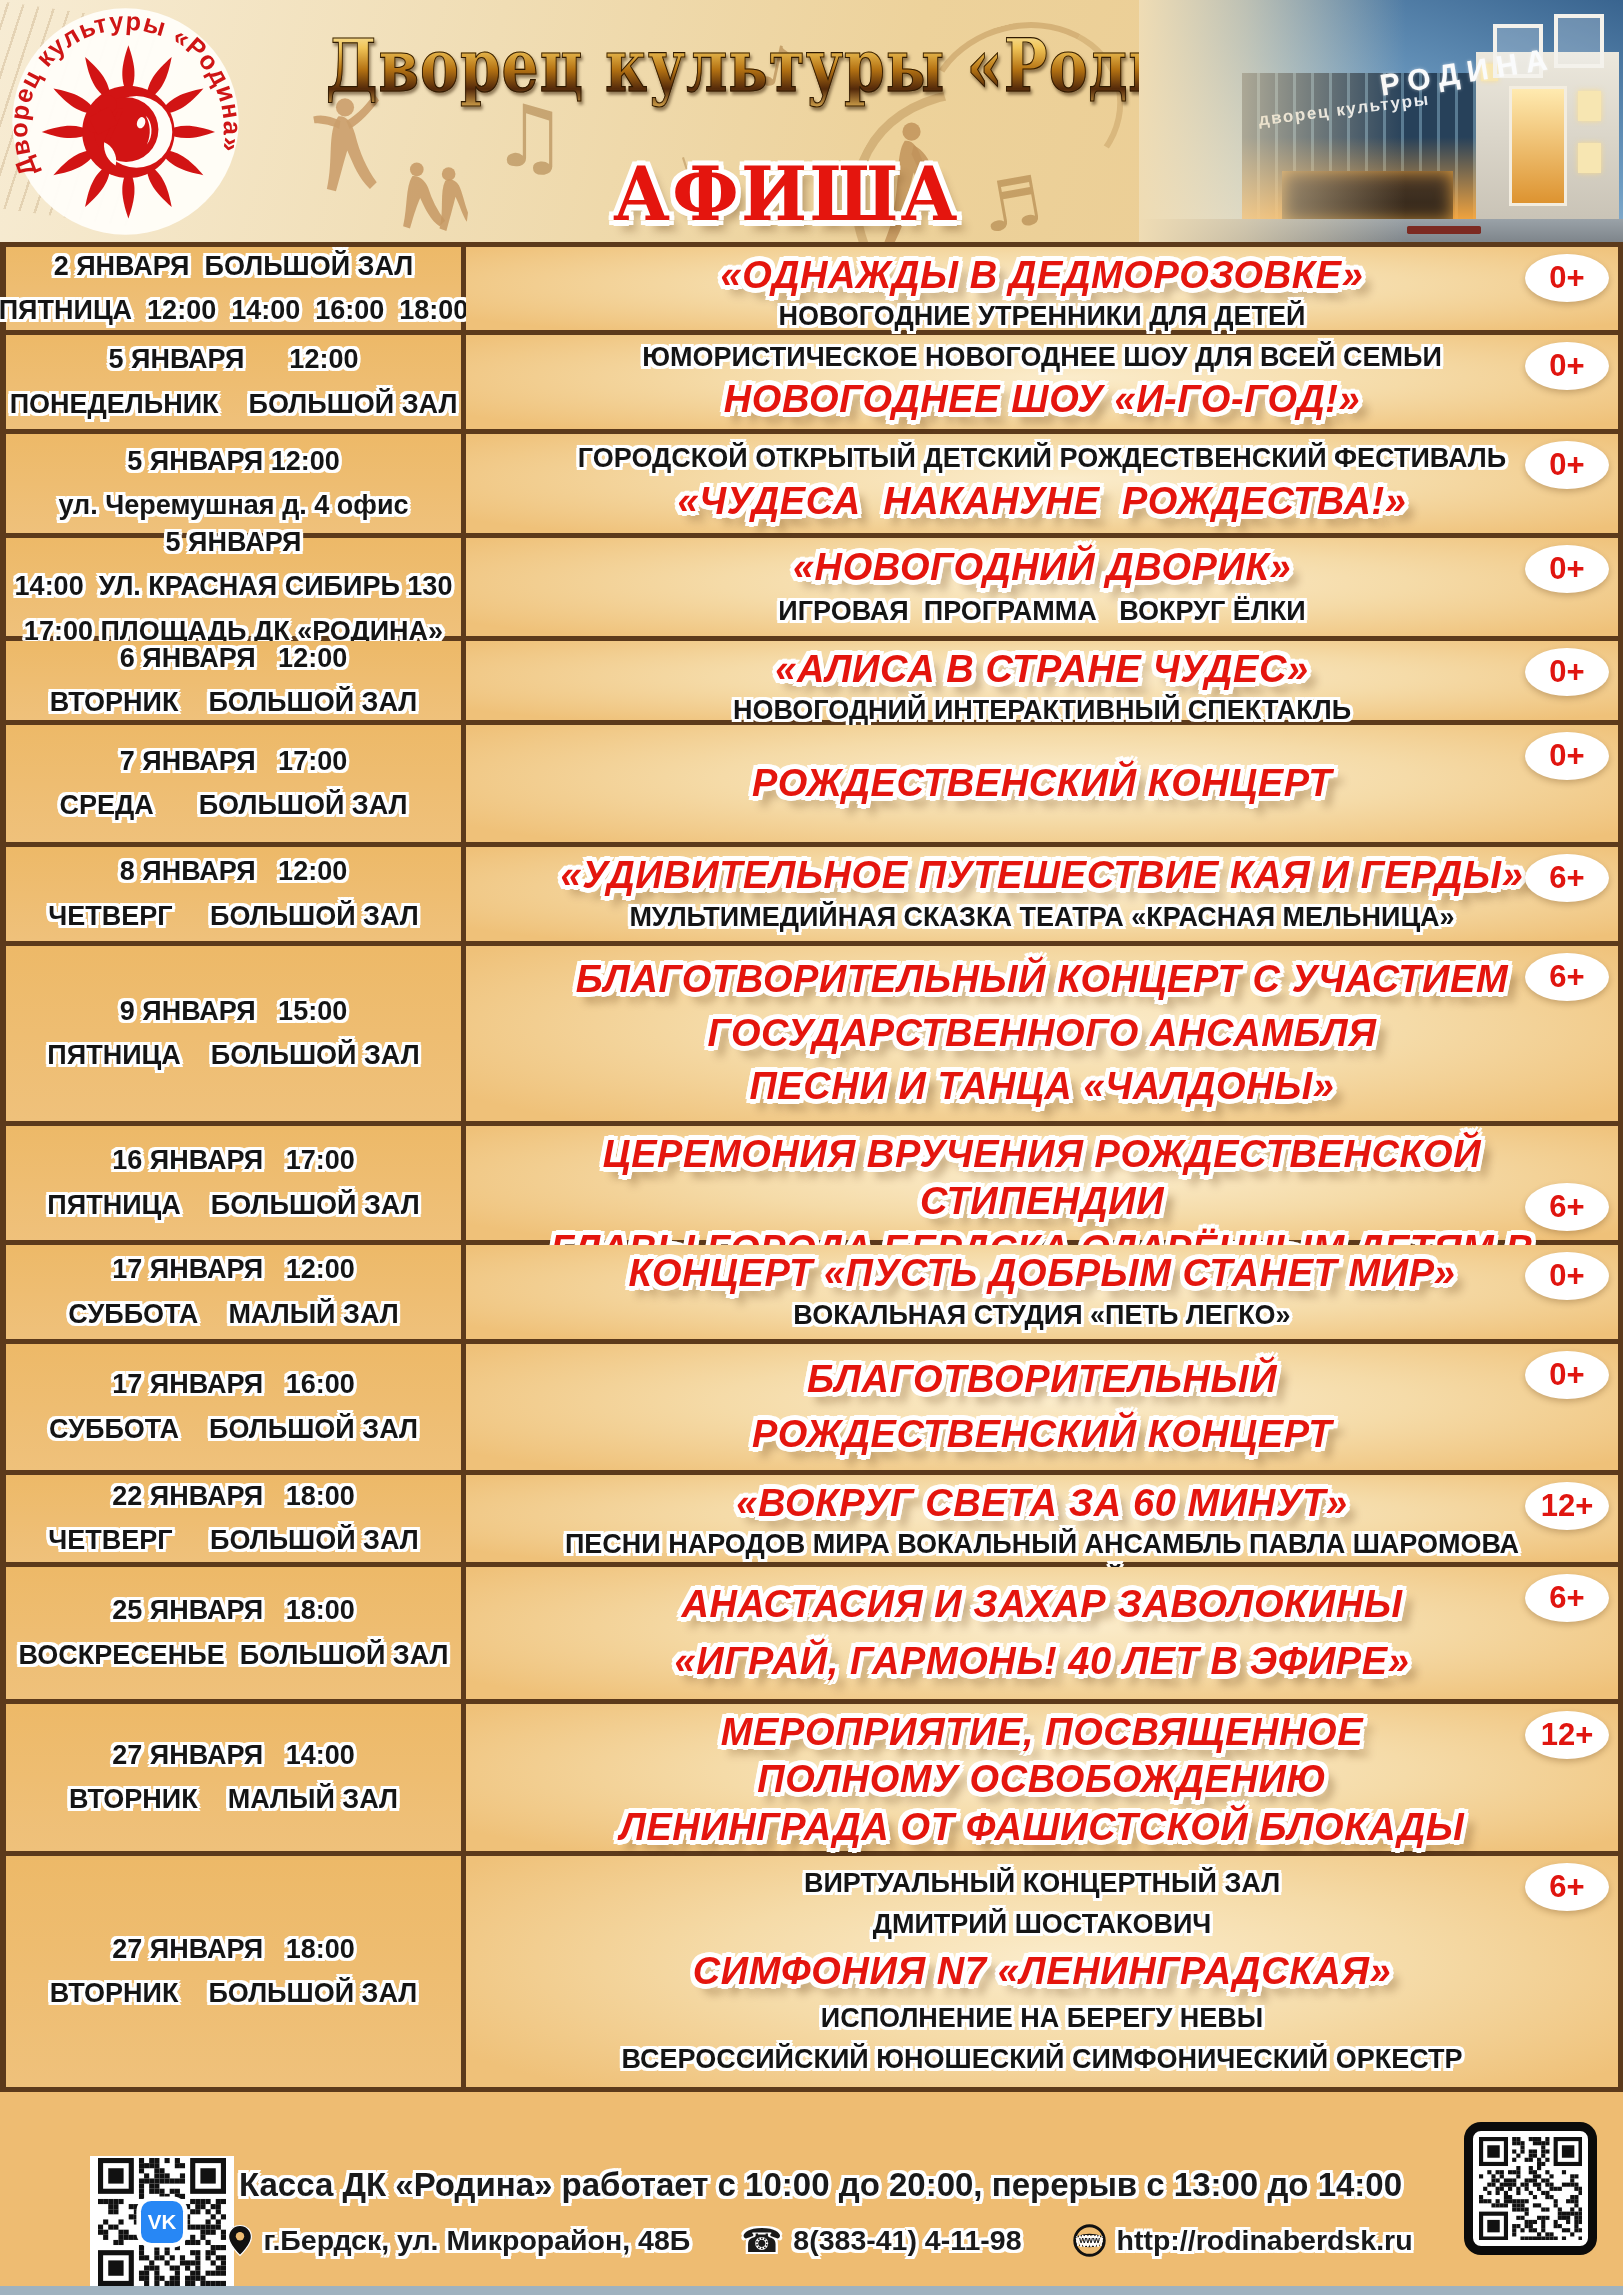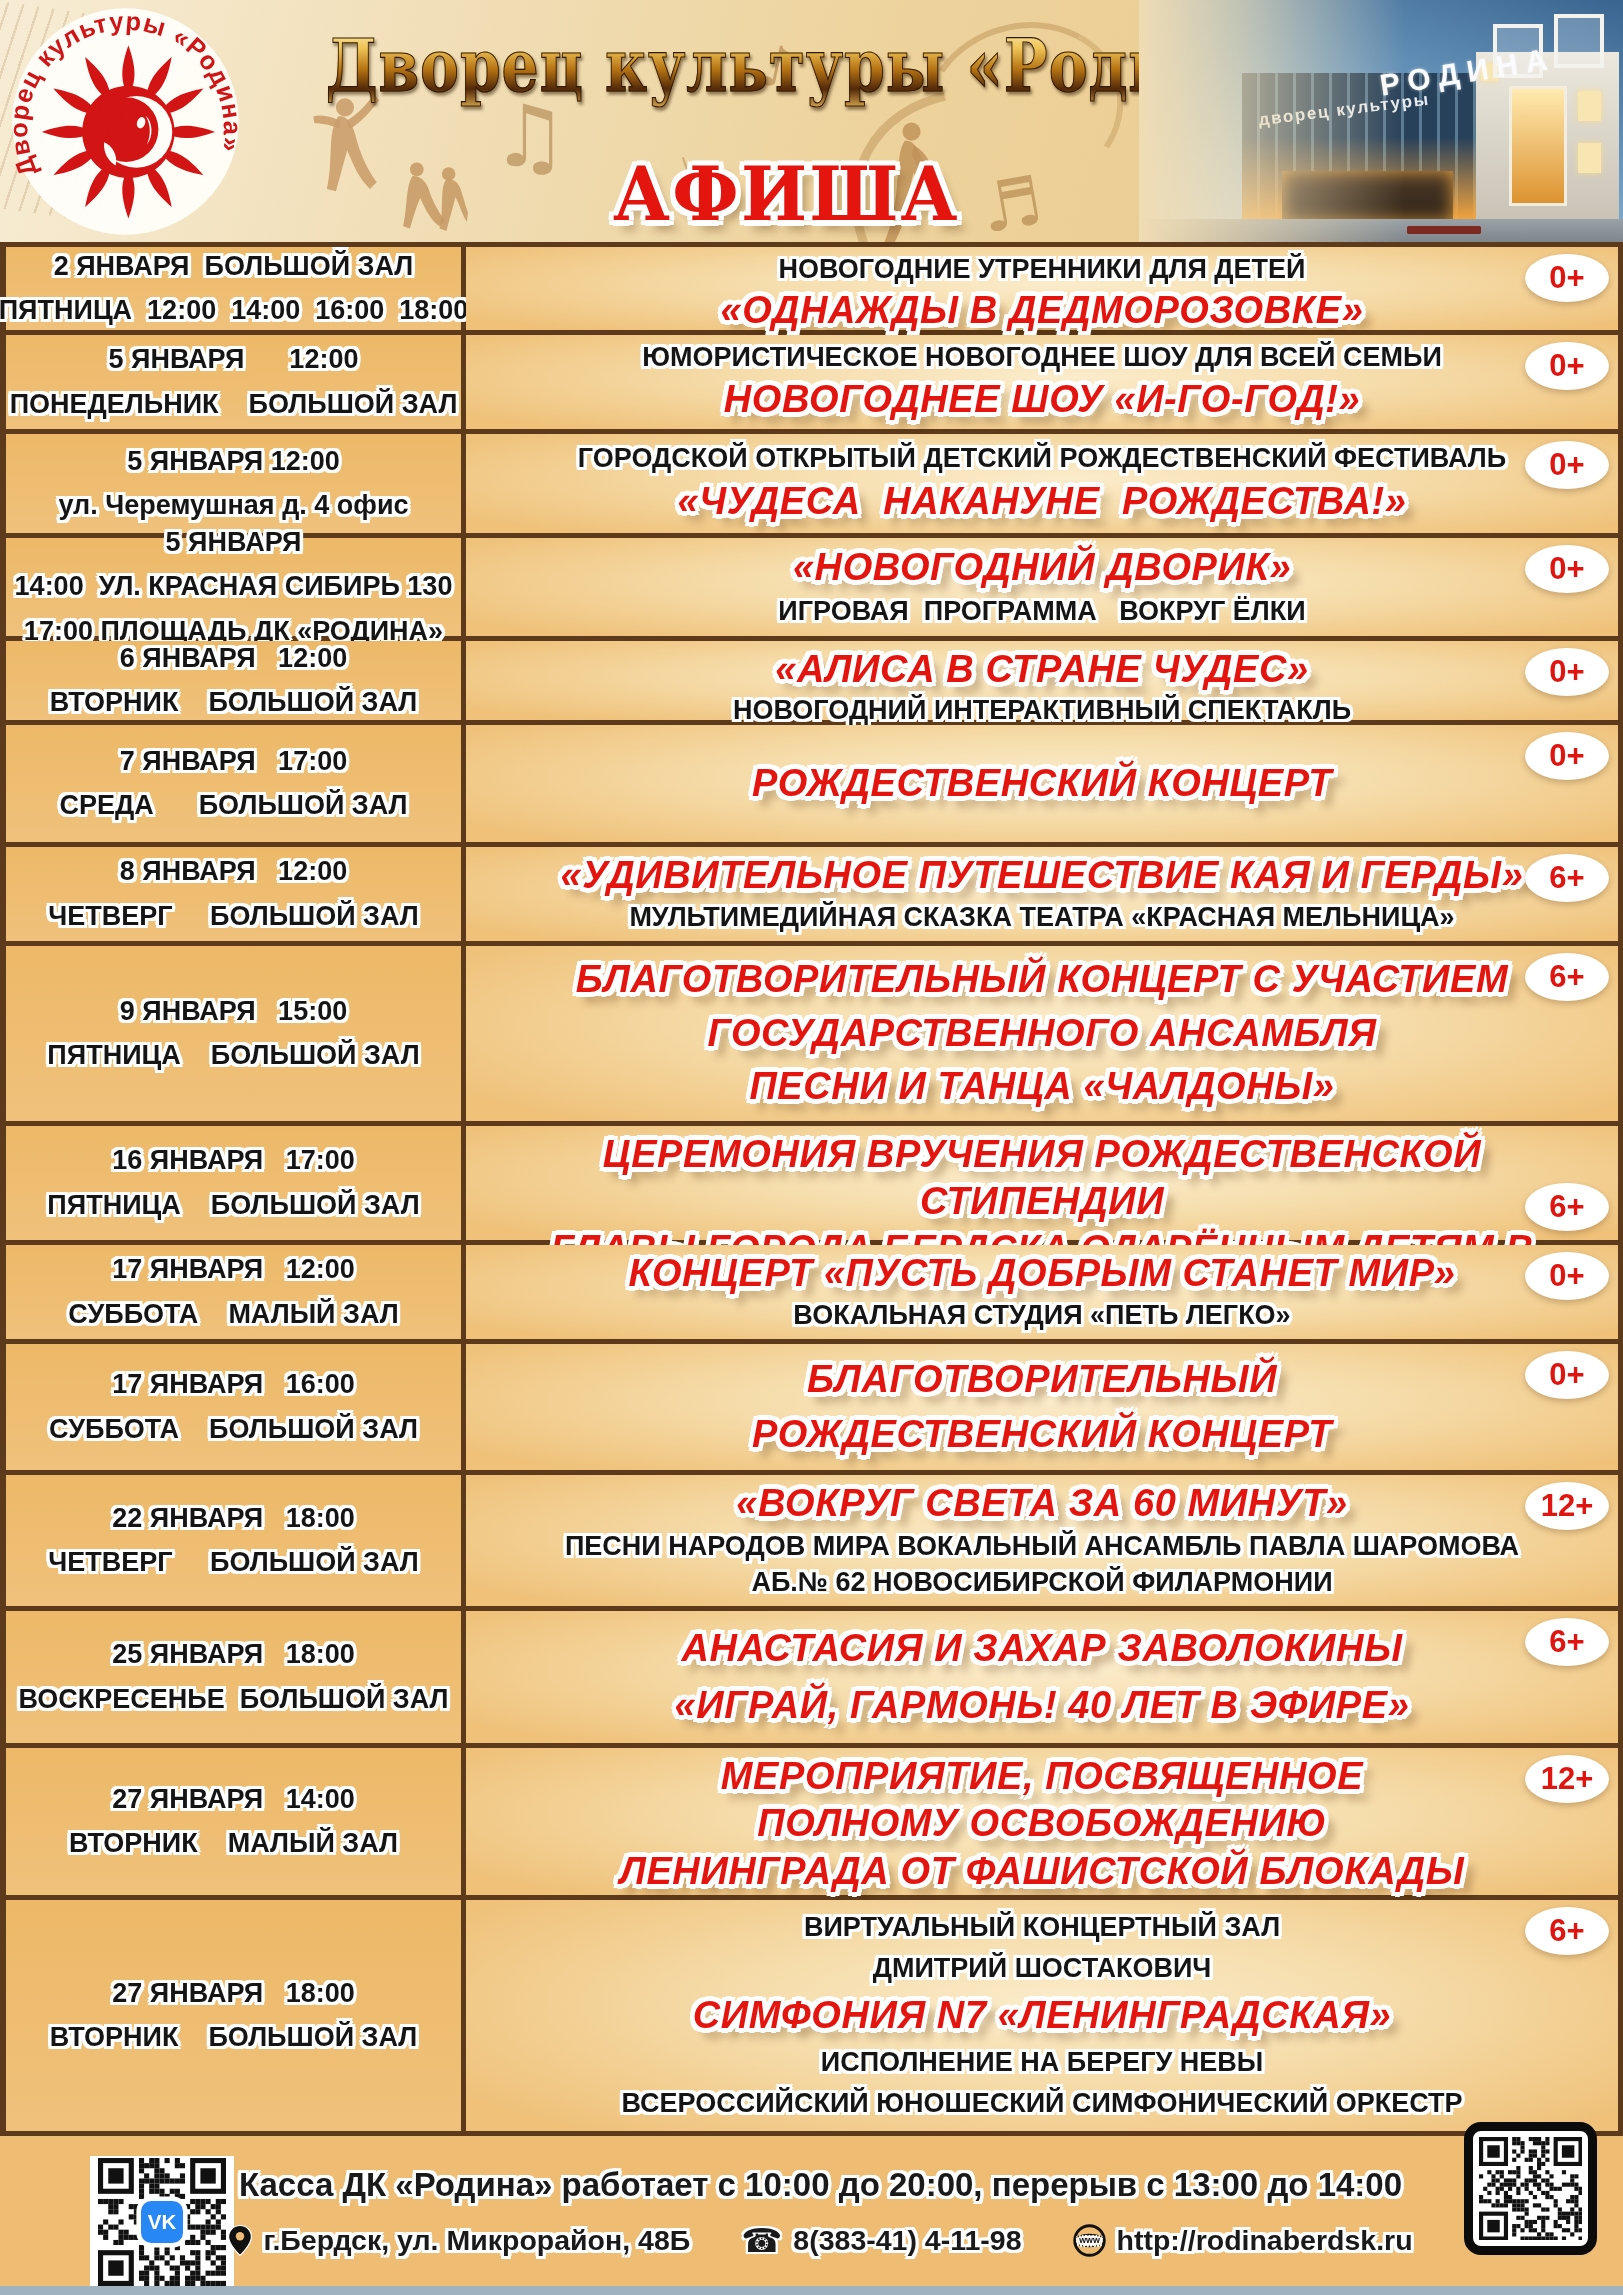--- a/index.html
+++ b/index.html
@@ -212,22 +212,22 @@
     </div>
   </div>
 
   <div class="table">
       <div class="row" style="height: 88px;">
         <div class="date-cell">
           <div class="date-line">2 ЯНВАРЯ  БОЛЬШОЙ ЗАЛ</div>
           <div class="date-line">ПЯТНИЦА  12:00  14:00  16:00  18:00</div>
         </div>
         <div class="event-cell">
+          <div class="event-line red-line">«ОДНАЖДЫ В ДЕДМОРОЗОВКЕ»</div>
           <div class="event-line black-line">НОВОГОДНИЕ УТРЕННИКИ ДЛЯ ДЕТЕЙ</div>
-          <div class="event-line red-line">«ОДНАЖДЫ В ДЕДМОРОЗОВКЕ»</div>
         </div>
         <div class="age-badge badge-top">0+</div>
       </div>
       <div class="row" style="height: 99px;">
         <div class="date-cell">
           <div class="date-line">5 ЯНВАРЯ      12:00</div>
           <div class="date-line">ПОНЕДЕЛЬНИК    БОЛЬШОЙ ЗАЛ</div>
         </div>
         <div class="event-cell">
           <div class="event-line black-line">ЮМОРИСТИЧЕСКОЕ НОВОГОДНЕЕ ШОУ ДЛЯ ВСЕЙ СЕМЬИ</div>
@@ -329,21 +329,21 @@
         <div class="date-cell">
           <div class="date-line">17 ЯНВАРЯ   16:00</div>
           <div class="date-line">СУББОТА    БОЛЬШОЙ ЗАЛ</div>
         </div>
         <div class="event-cell">
           <div class="event-line red-line">БЛАГОТВОРИТЕЛЬНЫЙ</div>
           <div class="event-line red-line">РОЖДЕСТВЕНСКИЙ КОНЦЕРТ</div>
         </div>
         <div class="age-badge badge-top">0+</div>
       </div>
-      <div class="row" style="height: 136px; justify-content: flex-end;">
+      <div class="row" style="height: 92px; justify-content: flex-end;">
         <div class="date-cell">
           <div class="date-line">22 ЯНВАРЯ   18:00</div>
           <div class="date-line">ЧЕТВЕРГ     БОЛЬШОЙ ЗАЛ</div>
         </div>
         <div class="event-cell">
           <div class="event-line red-line">«ВОКРУГ СВЕТА ЗА 60 МИНУТ»</div>
           <div class="event-line black-line">ПЕСНИ НАРОДОВ МИРА ВОКАЛЬНЫЙ АНСАМБЛЬ ПАВЛА ШАРОМОВА</div>
           <div class="event-line black-line">АБ.№ 62 НОВОСИБИРСКОЙ ФИЛАРМОНИИ</div>
         </div>
         <div class="age-badge badge-top">12+</div>

